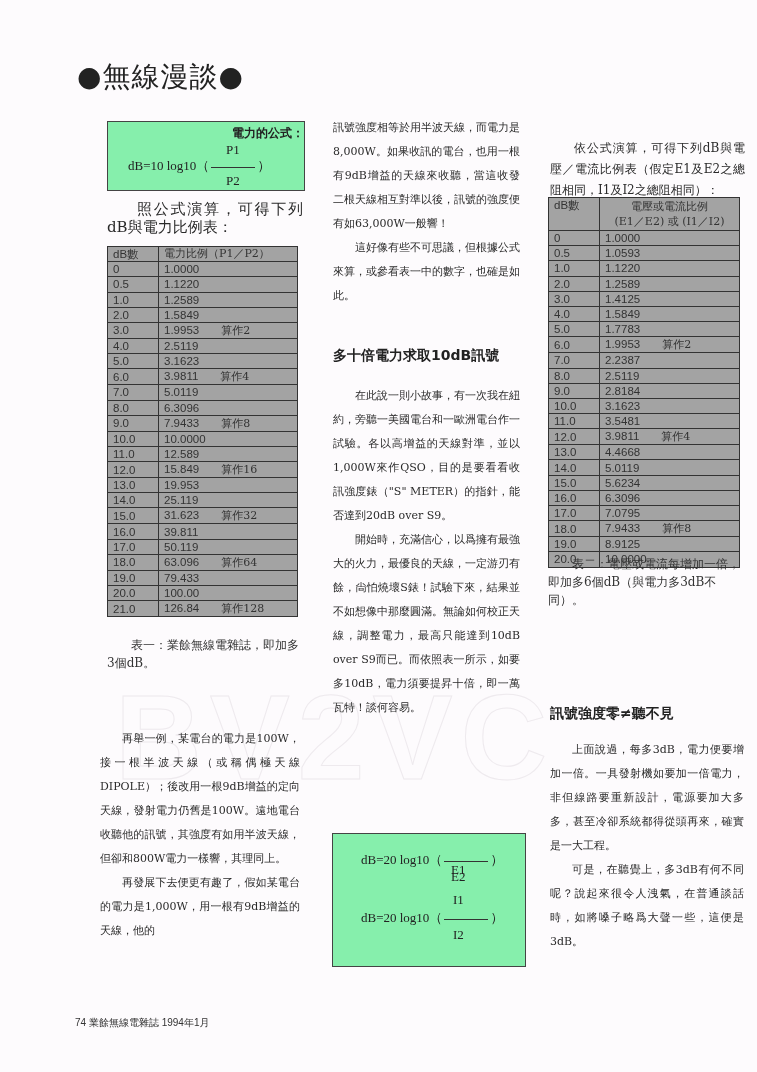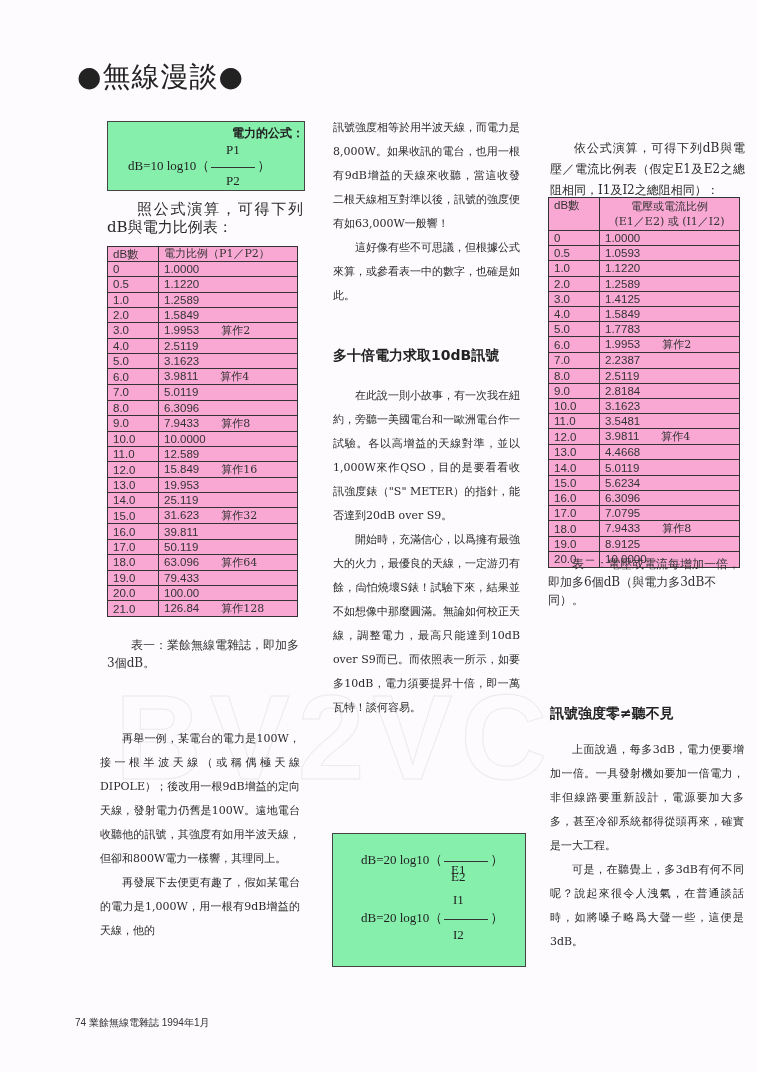--- a/index.html
+++ b/index.html
@@ -24,21 +24,21 @@
     font-size: 11px; line-height: 24px; color: #2a2a2a;
     font-family: "DejaVu Serif", serif; text-align: justify;
   }
   .para p { margin: 0; text-indent: 2em; }
   .para .cont { text-indent: 0; }
   .heading {
     font-family: "DejaVu Sans", sans-serif; font-size: 14px; font-weight: bold; color: #222;
   }
   table.dbt {
     border-collapse: collapse; font-family: "Liberation Sans", sans-serif;
-    font-size: 11.5px; color: #333; background: #f9a8d4;
+    font-size: 11.5px; color: #333; background: #a3a3a3;
   }
   table.dbt td, table.dbt th {
     border: 1px solid #333; padding: 0 0 0 5px; height: 14.2px; line-height: 14px;
     text-align: left; font-weight: normal; white-space: nowrap;
   }
   table.dbt .note { margin-left: 22px; font-family: "DejaVu Serif", serif; font-size: 11px; }
   .caption {
     font-family: "DejaVu Serif", serif; font-size: 12px; line-height: 18px; color: #333;
   }
   .footer { left: 75px; top: 1016px; font-family: "Liberation Sans", sans-serif; font-size: 10px; color: #333; }

